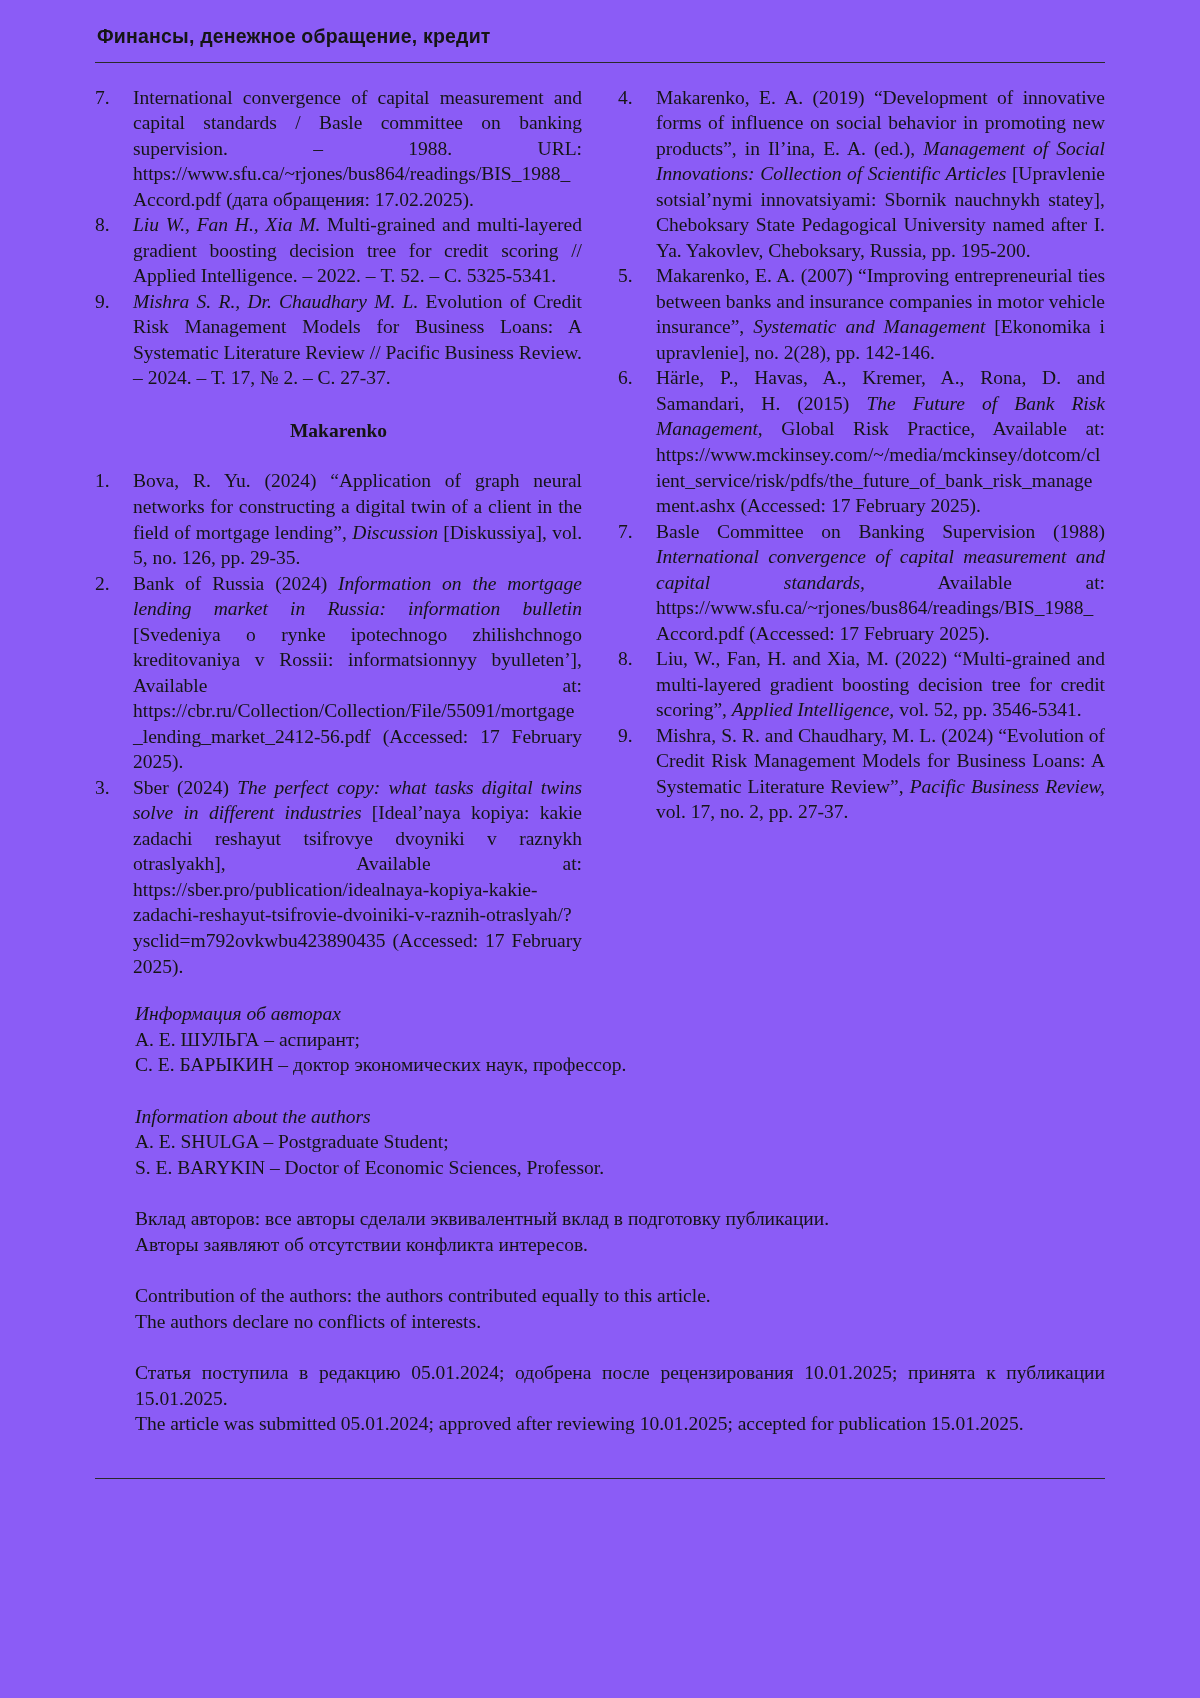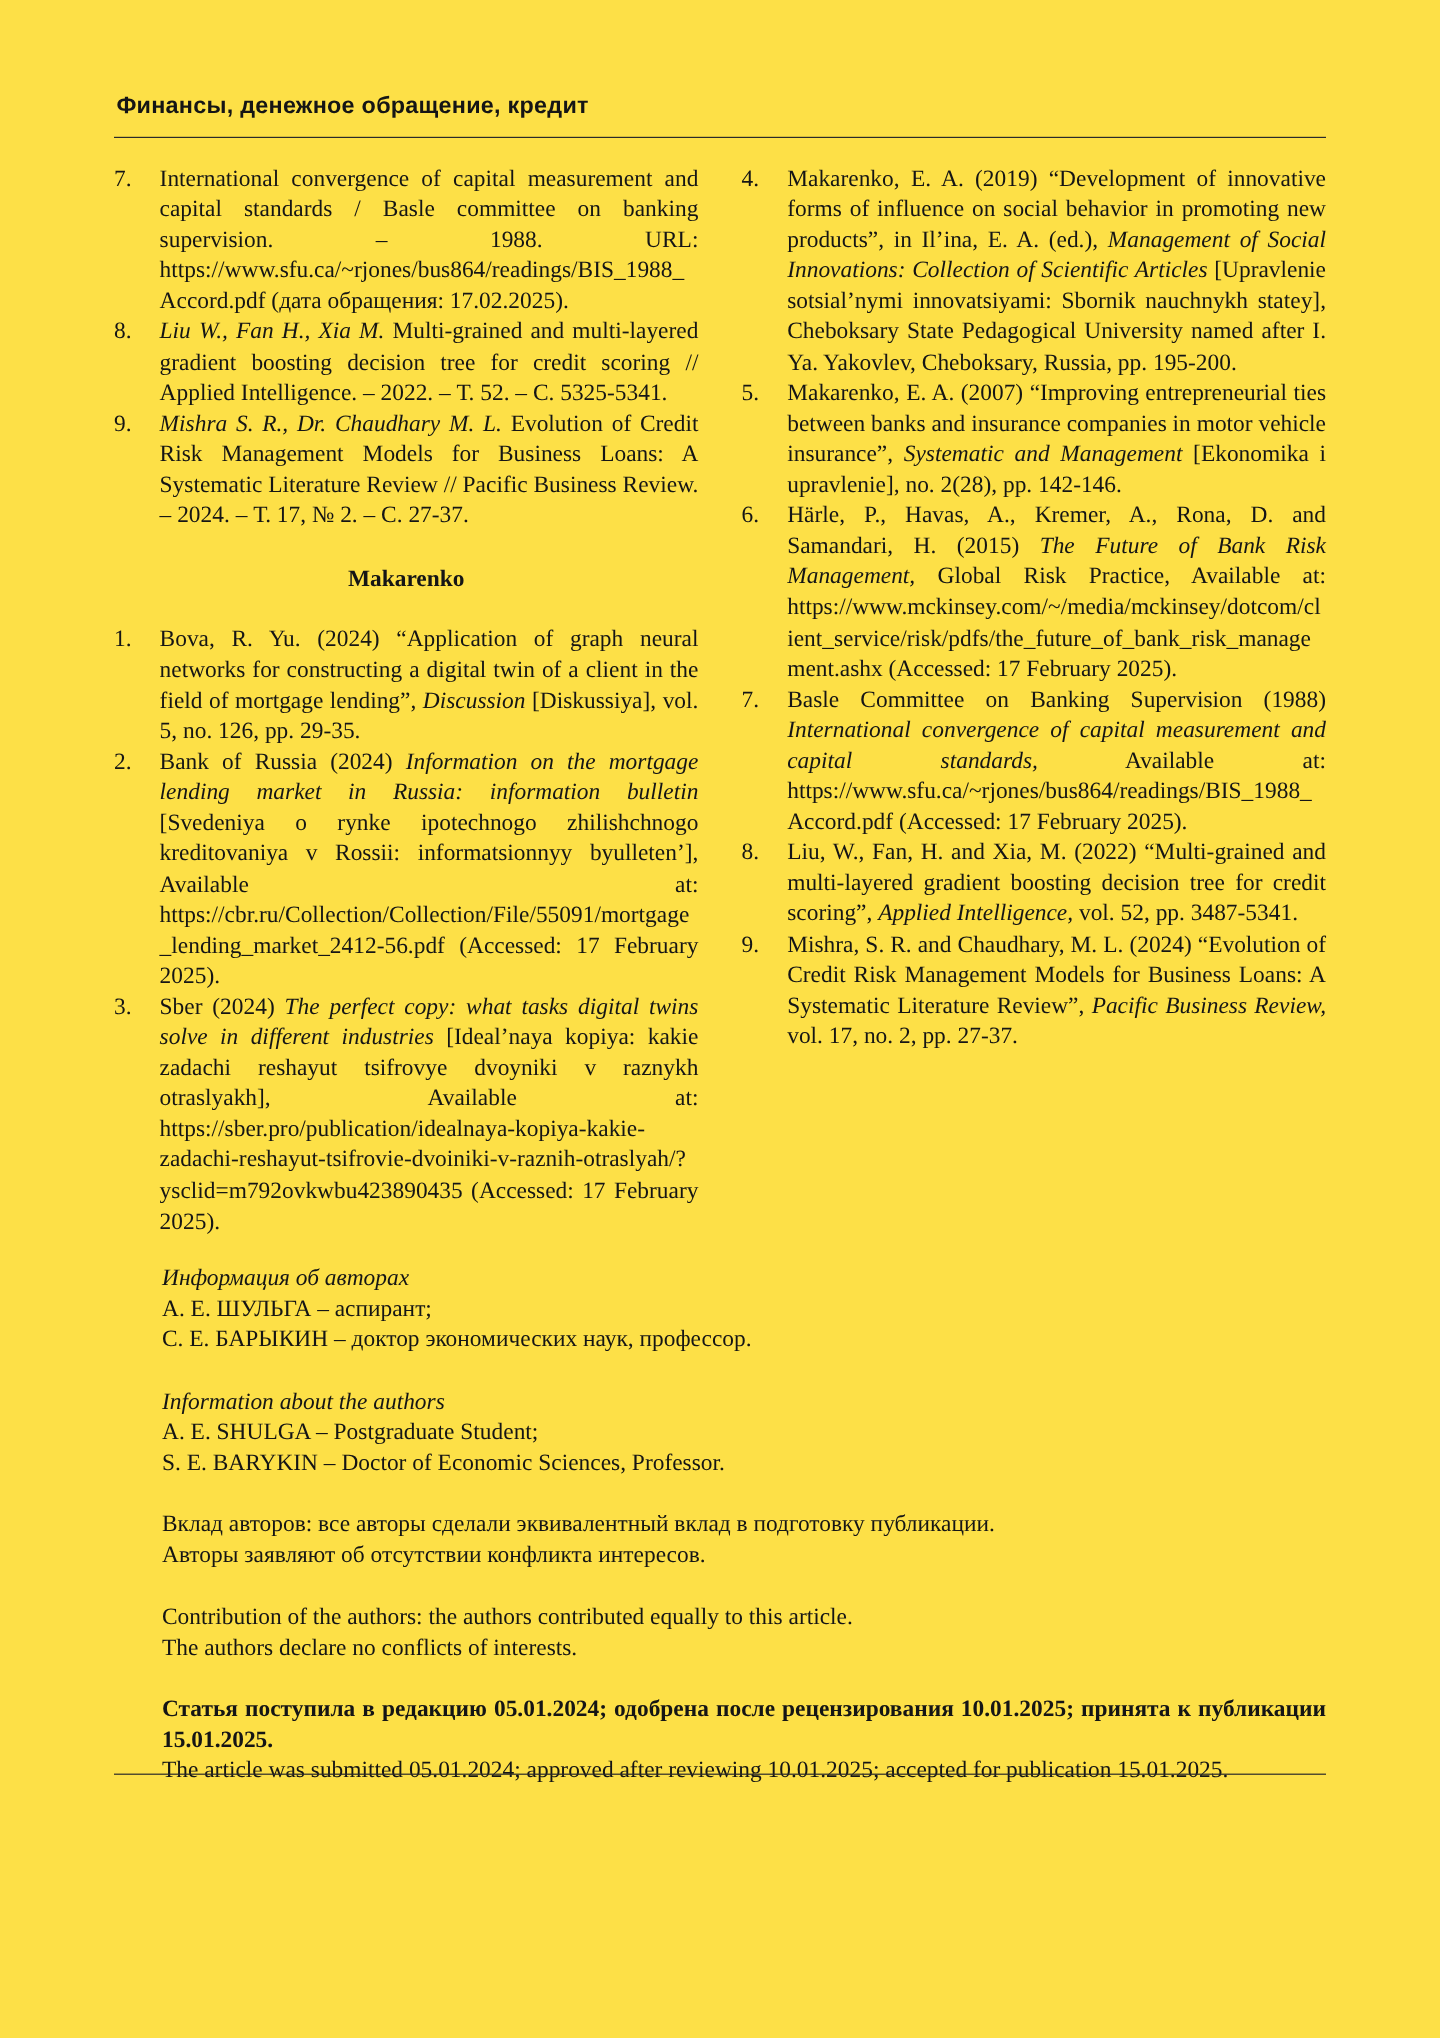--- a/index.html
+++ b/index.html
@@ -1,26 +1,26 @@
 <!DOCTYPE html>
 <html lang="ru"><head>
 <meta charset="utf-8">
 <style>
   html, body { margin: 0; padding: 0; background: #ffffff; }
   .page {
     width: 1200px;
     height: 1698px;
     box-sizing: border-box;
     position: relative;
-    background: #fde047;
+    background: #8b5cf6;
     font-family: "Liberation Serif", serif;
     font-size: 19.5px;
     line-height: 1.31;
     color: #151515;
-    padding: 76px 95px 0 95px;
+    padding: 24px 95px 0 95px;
   }
   .header-title {
     font-family: "Liberation Sans", sans-serif;
     font-weight: bold;
     font-size: 19.5px;
     letter-spacing: 0.2px;
     margin: 0 0 12px 2px;
   }
   .rule {
     border: none;
@@ -51,21 +51,21 @@
     margin: 27px 0 25px 0;
   }
   .meta {
     margin-left: 40px;
     margin-top: 22px;
   }
   .meta-block { margin-top: 26px; }
   .meta-block.first { margin-top: 3px; }
   .meta-heading { font-style: italic; }
   .meta-line { }
-  .dates-ru { text-align: justify; font-weight: bold; }
+  .dates-ru { text-align: justify; }
   .footer {
     position: absolute;
     left: 95px;
     right: 95px;
     top: 1478px;
   }
   .footer-row {
     display: flex;
     justify-content: space-between;
     align-items: baseline;
@@ -128,21 +128,21 @@
           <div class="ref-item">
             <span class="ref-num">6.</span>
             <span class="ref-body"><span>Härle, P., Havas, A., Kremer, A., Rona, D. and Samandari, H. (2015) </span><span class="it">The Future of Bank Risk Management,</span><span> Global Risk Practice, Available at: https://www.mckinsey.com/~/media/mckinsey/dotcom/client_service/risk/pdfs/the_future_of_bank_risk_management.ashx (Accessed: 17 February 2025).</span></span>
           </div>
           <div class="ref-item">
             <span class="ref-num">7.</span>
             <span class="ref-body"><span>Basle Committee on Banking Supervision (1988) </span><span class="it">International convergence of capital measurement and capital standards,</span><span> Available at: https://www.sfu.ca/~rjones/bus864/readings/BIS_1988_Accord.pdf (Accessed: 17 February 2025).</span></span>
           </div>
           <div class="ref-item">
             <span class="ref-num">8.</span>
-            <span class="ref-body"><span>Liu, W., Fan, H. and Xia, M. (2022) “Multi-grained and multi-layered gradient boosting decision tree for credit scoring”, </span><span class="it">Applied Intelligence,</span><span> vol. 52, pp. 3487-5341.</span></span>
+            <span class="ref-body"><span>Liu, W., Fan, H. and Xia, M. (2022) “Multi-grained and multi-layered gradient boosting decision tree for credit scoring”, </span><span class="it">Applied Intelligence,</span><span> vol. 52, pp. 3546-5341.</span></span>
           </div>
           <div class="ref-item">
             <span class="ref-num">9.</span>
             <span class="ref-body"><span>Mishra, S. R. and Chaudhary, M. L. (2024) “Evolution of Credit Risk Management Models for Business Loans: A Systematic Literature Review”, </span><span class="it">Pacific Business Review,</span><span> vol. 17, no. 2, pp. 27-37.</span></span>
           </div>
         </div>
     </div>
   </div>
 
   <div class="meta">

